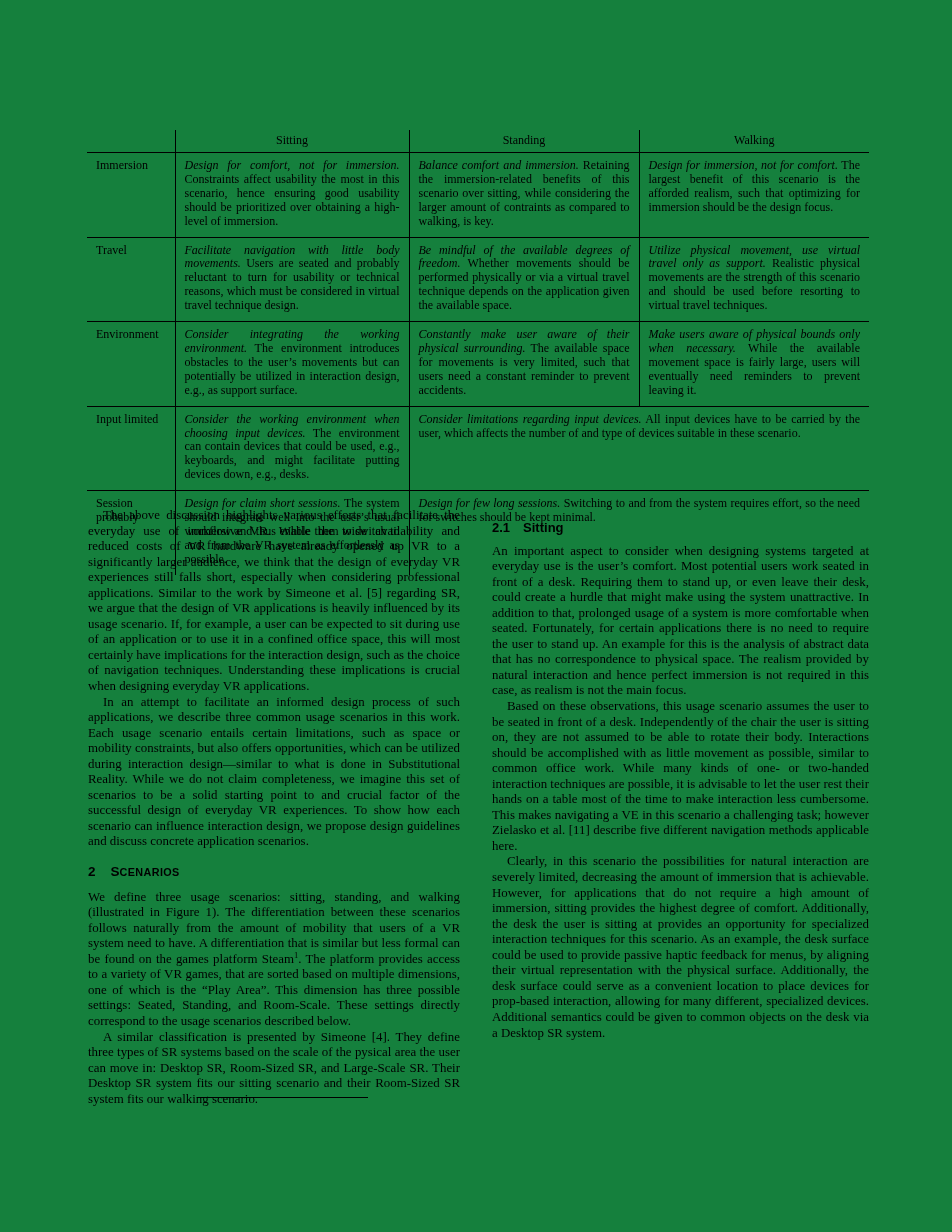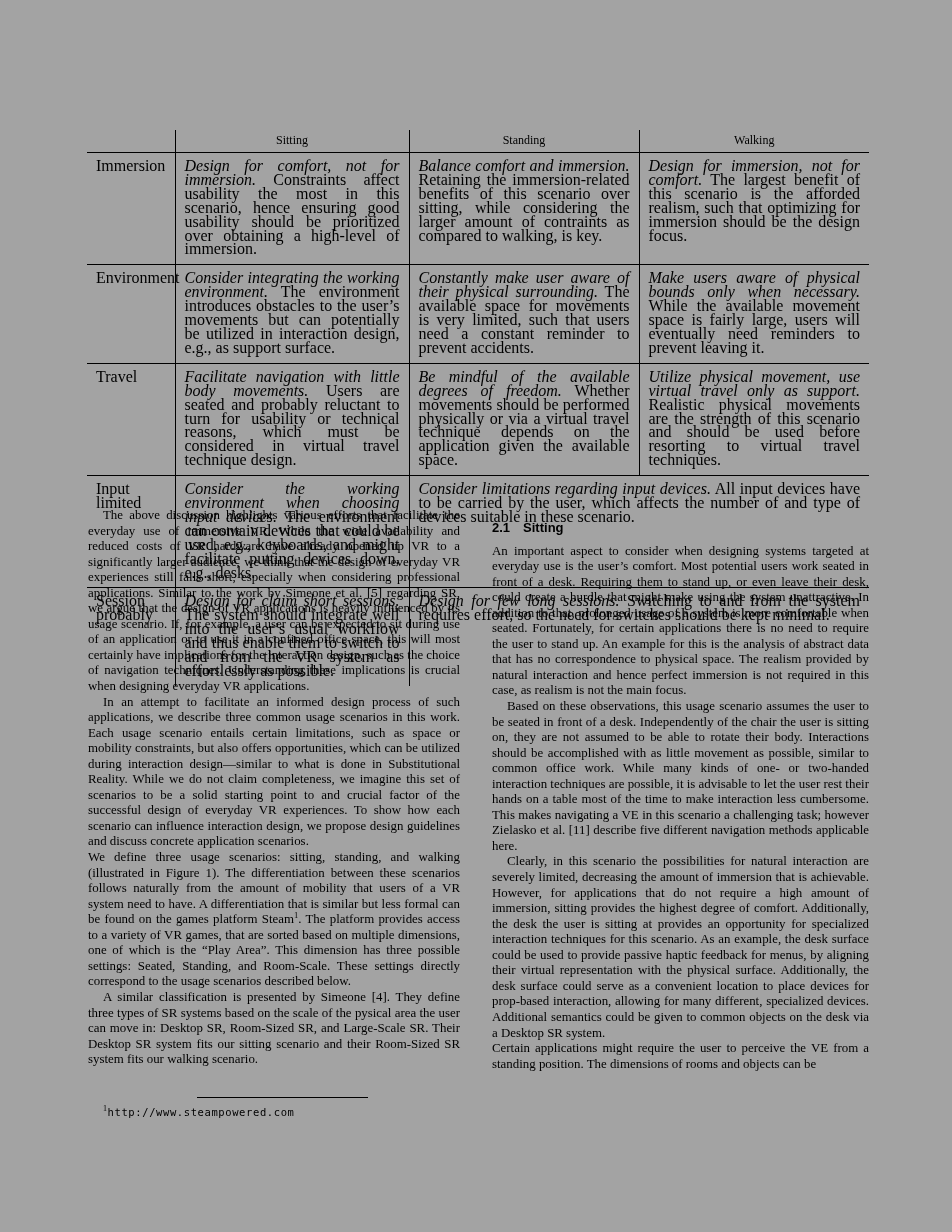--- a/index.html
+++ b/index.html
@@ -1,33 +1,33 @@
 <!DOCTYPE html>
 <html><head>
 <meta charset="utf-8">
 <style>
   html,body { margin:0; padding:0; background:#e8e8e8; }
   .page {
     position:relative; width:952px; height:1232px; margin:0 auto;
-    background:#a3a3a3; color:#000;
+    background:#15803d; color:#000;
     font-family:"Liberation Serif","DejaVu Serif",serif;
     overflow:hidden;
   }
 
   
   .table-wrap { position:absolute; left:87px; top:130px; width:782px; }
   table.guidelines { border-collapse:collapse; width:100%; table-layout:fixed; }
   table.guidelines th {
     font-weight:normal; font-size:12px; line-height:14px;
     padding:3px 4px 5px; text-align:center;
     border-bottom:1px solid #000;
   }
   table.guidelines td {
     vertical-align:top; text-align:justify;
-    font-size:16px; line-height:13.9px;
+    font-size:12px; line-height:13.9px;
     padding:6px 9px 8px;
   }
   .v { border-left:1px solid #000; }
   tr.hr th, tr.hr td { border-bottom:1px solid #000; }
   td.row-label { text-align:center; font-size:11.8px; padding-top:7px; }
   .lead { font-style:italic;font-family:Liberation Serif, serif; }
 
   
   .col {
     position:absolute; top:508px; text-align:justify;
@@ -85,57 +85,56 @@
           </tr>
         </thead>
       <tbody>
           <tr class="hr">
             <td class="row-label">Immersion</td>
             <td class="v"><span class="lead">Design for comfort, not for immersion.</span><span> Constraints affect usability the most in this scenario, hence ensuring good usability should be prioritized over obtaining a high-level of immersion.</span></td>
             <td class="v"><span class="lead">Balance comfort and immersion.</span><span> Retaining the immersion-related benefits of this scenario over sitting, while considering the larger amount of contraints as compared to walking, is key.</span></td>
             <td class="v"><span class="lead">Design for immersion, not for comfort.</span><span> The largest benefit of this scenario is the afforded realism, such that optimizing for immersion should be the design focus.</span></td>
           </tr>
           <tr class="hr">
+            <td class="row-label">Travel</td>
+            <td class="v"><span class="lead">Facilitate navigation with little body movements.</span><span> Users are seated and probably reluctant to turn for usability or technical reasons, which must be considered in virtual travel technique design.</span></td>
+            <td class="v"><span class="lead">Be mindful of the available degrees of freedom.</span><span> Whether movements should be performed physically or via a virtual travel technique depends on the application given the available space.</span></td>
+            <td class="v"><span class="lead">Utilize physical movement, use virtual travel only as support.</span><span> Realistic physical movements are the strength of this scenario and should be used before resorting to virtual travel techniques.</span></td>
+          </tr>
+          <tr class="hr">
             <td class="row-label">Environment</td>
             <td class="v"><span class="lead">Consider integrating the working environment.</span><span> The environment introduces obstacles to the user’s movements but can potentially be utilized in interaction design, e.g., as support surface.</span></td>
             <td class="v"><span class="lead">Constantly make user aware of their physical surrounding.</span><span> The available space for movements is very limited, such that users need a constant reminder to prevent accidents.</span></td>
             <td class="v"><span class="lead">Make users aware of physical bounds only when necessary.</span><span> While the available movement space is fairly large, users will eventually need reminders to prevent leaving it.</span></td>
-          </tr>
-          <tr class="hr">
-            <td class="row-label">Travel</td>
-            <td class="v"><span class="lead">Facilitate navigation with little body movements.</span><span> Users are seated and probably reluctant to turn for usability or technical reasons, which must be considered in virtual travel technique design.</span></td>
-            <td class="v"><span class="lead">Be mindful of the available degrees of freedom.</span><span> Whether movements should be performed physically or via a virtual travel technique depends on the application given the available space.</span></td>
-            <td class="v"><span class="lead">Utilize physical movement, use virtual travel only as support.</span><span> Realistic physical movements are the strength of this scenario and should be used before resorting to virtual travel techniques.</span></td>
           </tr>
           <tr class="hr">
             <td class="row-label">Input limited</td>
             <td class="v"><span class="lead">Consider the working environment when choosing input devices.</span><span> The environment can contain devices that could be used, e.g., keyboards, and might facilitate putting devices down, e.g., desks.</span></td>
             <td class="v" colspan="2"><span class="lead">Consider limitations regarding input devices.</span><span> All input devices have to be carried by the user, which affects the number of and type of devices suitable in these scenario.</span></td>
           </tr>
           <tr>
             <td class="row-label">Session probably</td>
             <td class="v"><span class="lead">Design for claim short sessions.</span><span> The system should integrate well into the user’s usual workflow and thus enable them to switch to and from the VR system as effortlessly as possible.</span></td>
             <td class="v" colspan="2"><span class="lead">Design for few long sessions.</span><span> Switching to and from the system requires effort, so the need for switches should be kept minimal.</span></td>
           </tr>
         </tbody>
     </table>
   </div>
 
   <div class="col col-left">
       <p class="para indent">The above discussion highlights various efforts that facilitate the everyday use of immersive VR. While the wide availability and reduced costs of VR hardware have already opened up VR to a significantly larger audience, we think that the design of everyday VR experiences still falls short, especially when considering professional applications. Similar to the work by Simeone et al. [5] regarding SR, we argue that the design of VR applications is heavily influenced by its usage scenario. If, for example, a user can be expected to sit during use of an application or to use it in a confined office space, this will most certainly have implications for the interaction design, such as the choice of navigation techniques. Understanding these implications is crucial when designing everyday VR applications.</p>
       <p class="para indent">In an attempt to facilitate an informed design process of such applications, we describe three common usage scenarios in this work. Each usage scenario entails certain limitations, such as space or mobility constraints, but also offers opportunities, which can be utilized during interaction design—similar to what is done in Substitutional Reality. While we do not claim completeness, we imagine this set of scenarios to be a solid starting point to and crucial factor of the successful design of everyday VR experiences. To show how each scenario can influence interaction design, we propose design guidelines and discuss concrete application scenarios.</p>
+      <div class="section-head"><span class="num">2</span><span class="sc-first">S</span><span class="sc-rest">CENARIOS</span></div>
       <p class="para">We define three usage scenarios: sitting, standing, and walking (illustrated in Figure 1). The differentiation between these scenarios follows naturally from the amount of mobility that users of a VR system need to have. A differentiation that is similar but less formal can be found on the games platform Steam<sup class="cite-sup">1</sup>. The platform provides access to a variety of VR games, that are sorted based on multiple dimensions, one of which is the “Play Area”. This dimension has three possible settings: Seated, Standing, and Room-Scale. These settings directly correspond to the usage scenarios described below.</p>
       <p class="para indent">A similar classification is presented by Simeone [4]. They define three types of SR systems based on the scale of the pysical area the user can move in: Desktop SR, Room-Sized SR, and Large-Scale SR. Their Desktop SR system fits our sitting scenario and their Room-Sized SR system fits our walking scenario.</p>
     </div>
   <div class="col col-right">
       <div class="subsection-head"><span class="num">2.1</span><span>Sitting</span></div>
       <p class="para">An important aspect to consider when designing systems targeted at everyday use is the user’s comfort. Most potential users work seated in front of a desk. Requiring them to stand up, or even leave their desk, could create a hurdle that might make using the system unattractive. In addition to that, prolonged usage of a system is more comfortable when seated. Fortunately, for certain applications there is no need to require the user to stand up. An example for this is the analysis of abstract data that has no correspondence to physical space. The realism provided by natural interaction and hence perfect immersion is not required in this case, as realism is not the main focus.</p>
       <p class="para indent">Based on these observations, this usage scenario assumes the user to be seated in front of a desk. Independently of the chair the user is sitting on, they are not assumed to be able to rotate their body. Interactions should be accomplished with as little movement as possible, similar to common office work. While many kinds of one- or two-handed interaction techniques are possible, it is advisable to let the user rest their hands on a table most of the time to make interaction less cumbersome. This makes navigating a VE in this scenario a challenging task; however Zielasko et al. [11] describe five different navigation methods applicable here.</p>
       <p class="para indent">Clearly, in this scenario the possibilities for natural interaction are severely limited, decreasing the amount of immersion that is achievable. However, for applications that do not require a high amount of immersion, sitting provides the highest degree of comfort. Additionally, the desk the user is sitting at provides an opportunity for specialized interaction techniques for this scenario. As an example, the desk surface could be used to provide passive haptic feedback for menus, by aligning their virtual representation with the physical surface. Additionally, the desk surface could serve as a convenient location to place devices for prop-based interaction, allowing for many different, specialized devices. Additional semantics could be given to common objects on the desk via a Desktop SR system.</p>
-      <p class="para">Certain applications might require the user to perceive the VE from a standing position. The dimensions of rooms and objects can be</p>
     </div>
 
   <div class="footnote">
     <div class="footnote-rule"></div>
-    <div class="footnote-text"><sup>1</sup><span>http://www.steampowered.com</span></div>
   </div>
 
 </div>
 
 </body></html>

